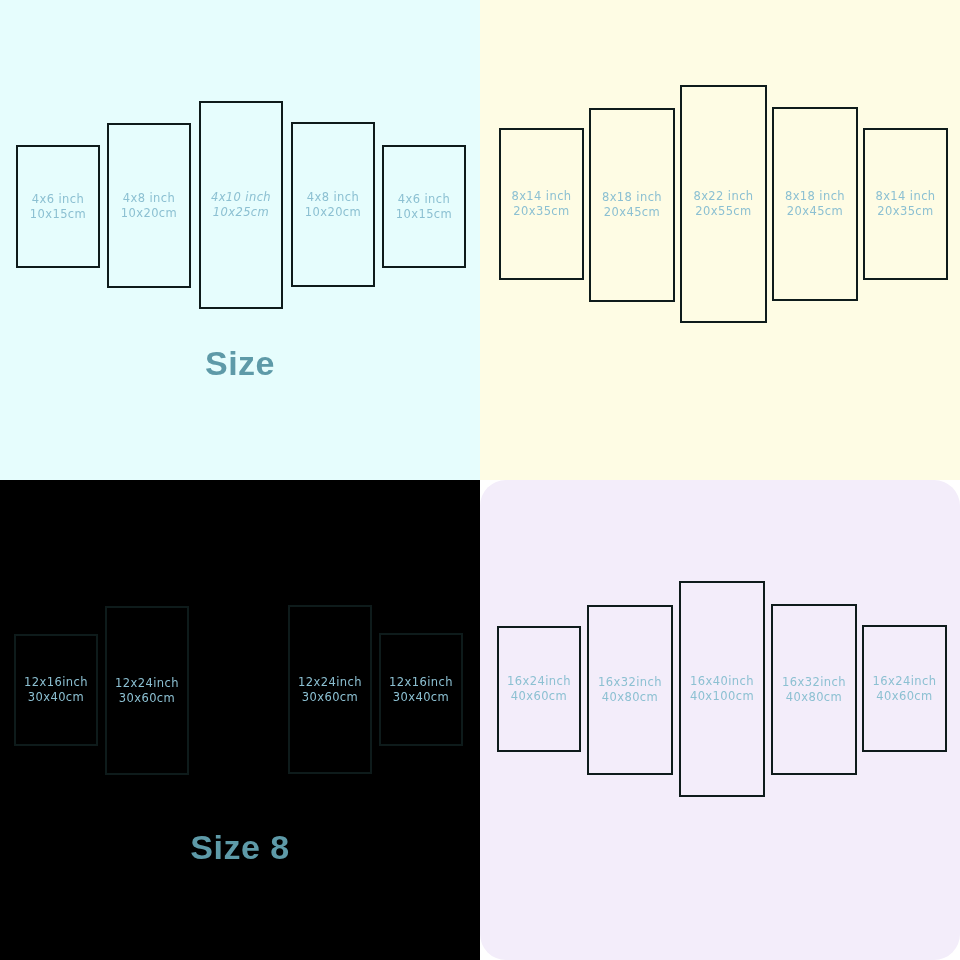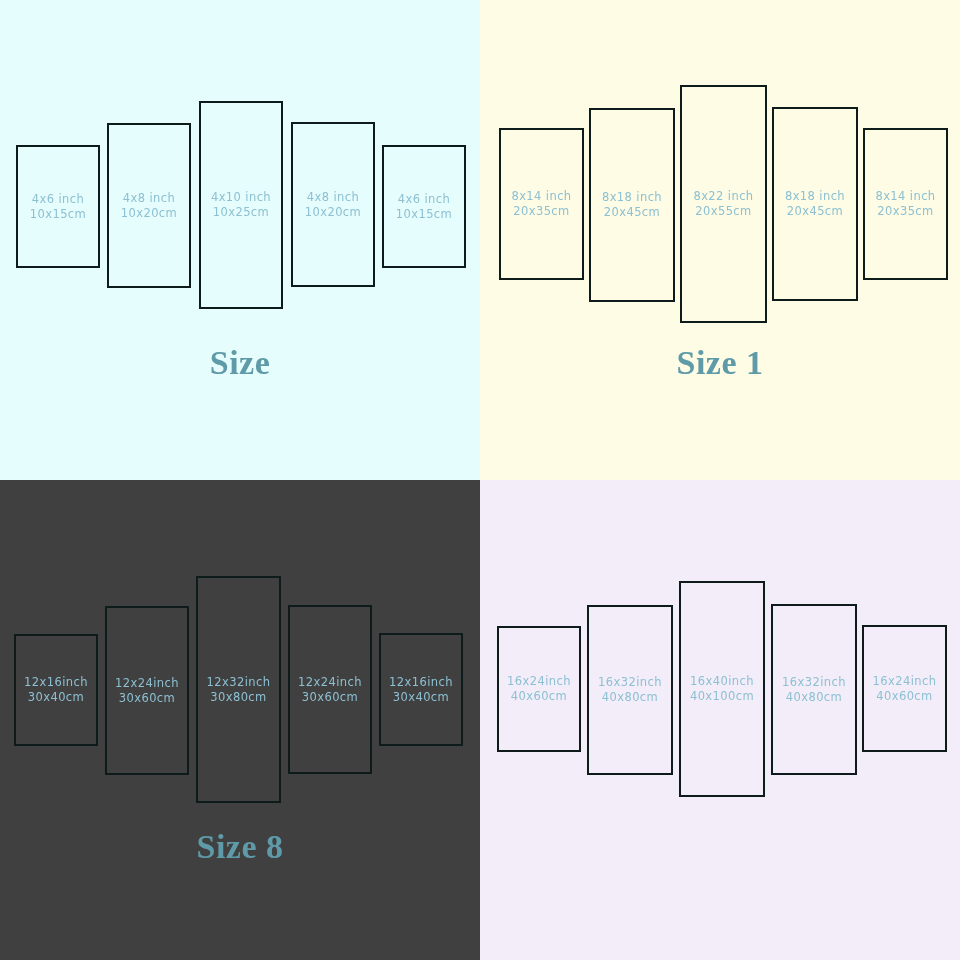--- a/index.html
+++ b/index.html
@@ -53,21 +53,21 @@
   }
   .panel-label .ln {
     display: block;
   }
   .q-title {
     position: absolute;
     left: 0;
     width: 480px;
     text-align: center;
     color: #5e9aa8;
-    font-family: Liberation Serif, serif;
+    font-family: Liberation Sans, sans-serif;
     font-weight: bold;
     font-size: 34px;
     letter-spacing: 0.5px;
   }
 </style>
 </head>
 <body>
 
 <div id="board">
     <div class="quadrant" style="left: 0px; top: 0px; background: rgb(230, 253, 253);">
@@ -78,21 +78,21 @@
             <span class="ln">10x15cm</span>
           </div>
         </div>
         <div class="panel" style="left: 107px; top: 123px; width: 84px; height: 165px; border-color: rgb(14, 27, 27);">
           <div class="panel-label" style="color: rgb(140, 192, 210);">
             <span class="ln">4x8 inch</span>
             <span class="ln">10x20cm</span>
           </div>
         </div>
         <div class="panel" style="left: 199px; top: 101px; width: 84px; height: 208px; border-color: rgb(14, 27, 27);">
-          <div class="panel-label" style="color: rgb(140, 192, 210);">
+          <div class="panel-label" style="color: rgb(140, 192, 210); font-style: italic;">
             <span class="ln">4x10 inch</span>
             <span class="ln">10x25cm</span>
           </div>
         </div>
         <div class="panel" style="left: 291px; top: 122px; width: 84px; height: 165px; border-color: rgb(14, 27, 27);">
           <div class="panel-label" style="color: rgb(140, 192, 210);">
             <span class="ln">4x8 inch</span>
             <span class="ln">10x20cm</span>
           </div>
         </div>
@@ -131,58 +131,51 @@
             <span class="ln">20x45cm</span>
           </div>
         </div>
         <div class="panel" style="left: 383px; top: 128px; width: 85px; height: 152px; border-color: rgb(14, 27, 27);">
           <div class="panel-label" style="color: rgb(140, 192, 210);">
             <span class="ln">8x14 inch</span>
             <span class="ln">20x35cm</span>
           </div>
         </div>
       </div>
-      <div class="q-title" style="top: 344px; color: rgb(94, 154, 168);">Size 1</div>
-    </div>
-    <div class="quadrant" style="left: 0px; top: 480px; background: #404040;">
+    </div>
+    <div class="quadrant" style="left: 0px; top: 480px; background: #000000;">
       <div class="panels">
         <div class="panel" style="left: 14px; top: 154px; width: 84px; height: 112px; border-color: rgb(14, 27, 27);">
           <div class="panel-label" style="color: rgb(140, 192, 210);">
             <span class="ln">12x16inch</span>
             <span class="ln">30x40cm</span>
           </div>
         </div>
         <div class="panel" style="left: 105px; top: 126px; width: 84px; height: 169px; border-color: rgb(14, 27, 27);">
           <div class="panel-label" style="color: rgb(140, 192, 210);">
             <span class="ln">12x24inch</span>
             <span class="ln">30x60cm</span>
           </div>
         </div>
-        <div class="panel" style="left: 196px; top: 96px; width: 85px; height: 227px; border-color: rgb(14, 27, 27);">
-          <div class="panel-label" style="color: rgb(140, 192, 210);">
-            <span class="ln">12x32inch</span>
-            <span class="ln">30x80cm</span>
-          </div>
-        </div>
         <div class="panel" style="left: 288px; top: 125px; width: 84px; height: 169px; border-color: rgb(14, 27, 27);">
           <div class="panel-label" style="color: rgb(140, 192, 210);">
             <span class="ln">12x24inch</span>
             <span class="ln">30x60cm</span>
           </div>
         </div>
         <div class="panel" style="left: 379px; top: 153px; width: 84px; height: 113px; border-color: rgb(14, 27, 27);">
           <div class="panel-label" style="color: rgb(140, 192, 210);">
             <span class="ln">12x16inch</span>
             <span class="ln">30x40cm</span>
           </div>
         </div>
       </div>
       <div class="q-title" style="top: 348px; color: rgb(94, 154, 168);">Size 8</div>
     </div>
-    <div class="quadrant" style="left: 480px; top: 480px; background: rgb(243, 237, 250);">
+    <div class="quadrant" style="left: 480px; top: 480px; background: rgb(243, 237, 250); border-radius: 26px;">
       <div class="panels">
         <div class="panel" style="left: 17px; top: 146px; width: 84px; height: 126px; border-color: rgb(14, 27, 27);">
           <div class="panel-label" style="color: rgb(140, 192, 210);">
             <span class="ln">16x24inch</span>
             <span class="ln">40x60cm</span>
           </div>
         </div>
         <div class="panel" style="left: 107px; top: 125px; width: 86px; height: 170px; border-color: rgb(14, 27, 27);">
           <div class="panel-label" style="color: rgb(140, 192, 210);">
             <span class="ln">16x32inch</span>

